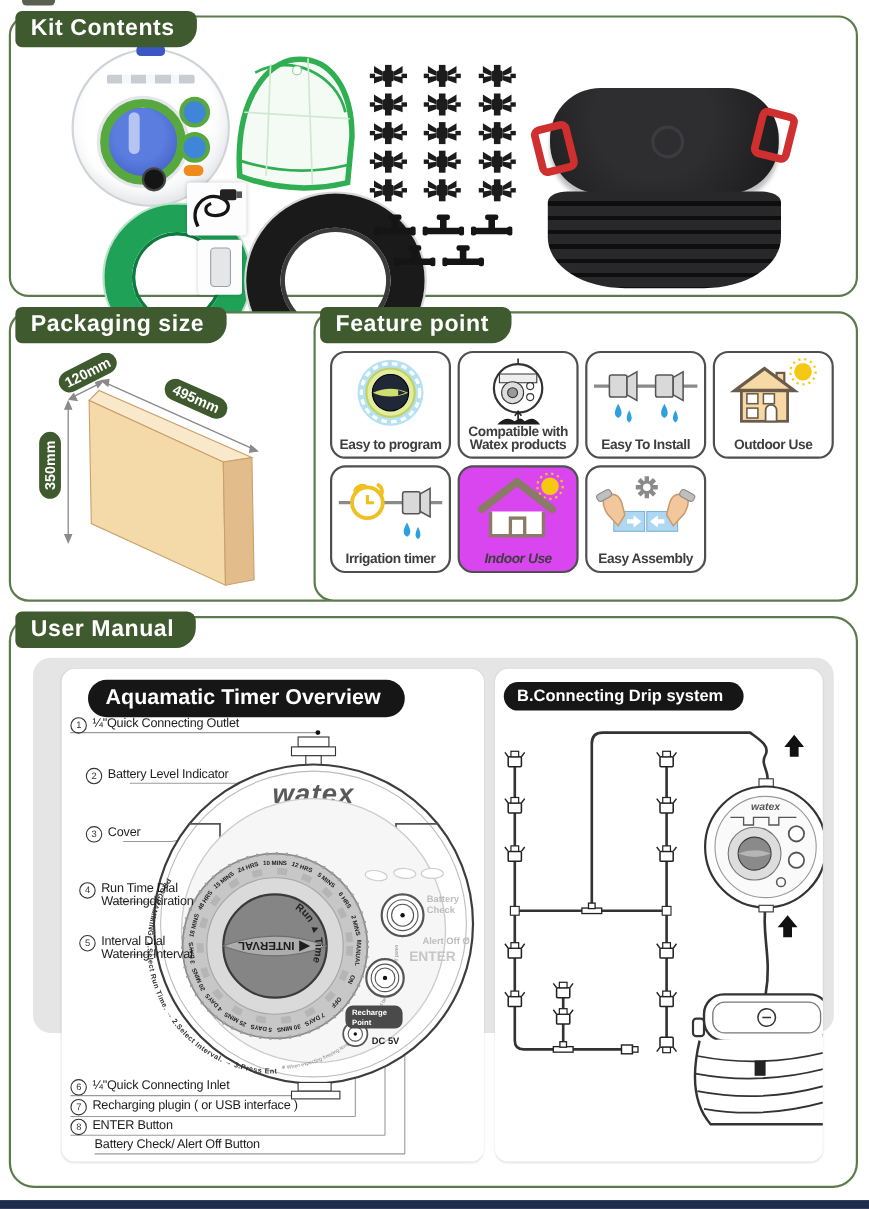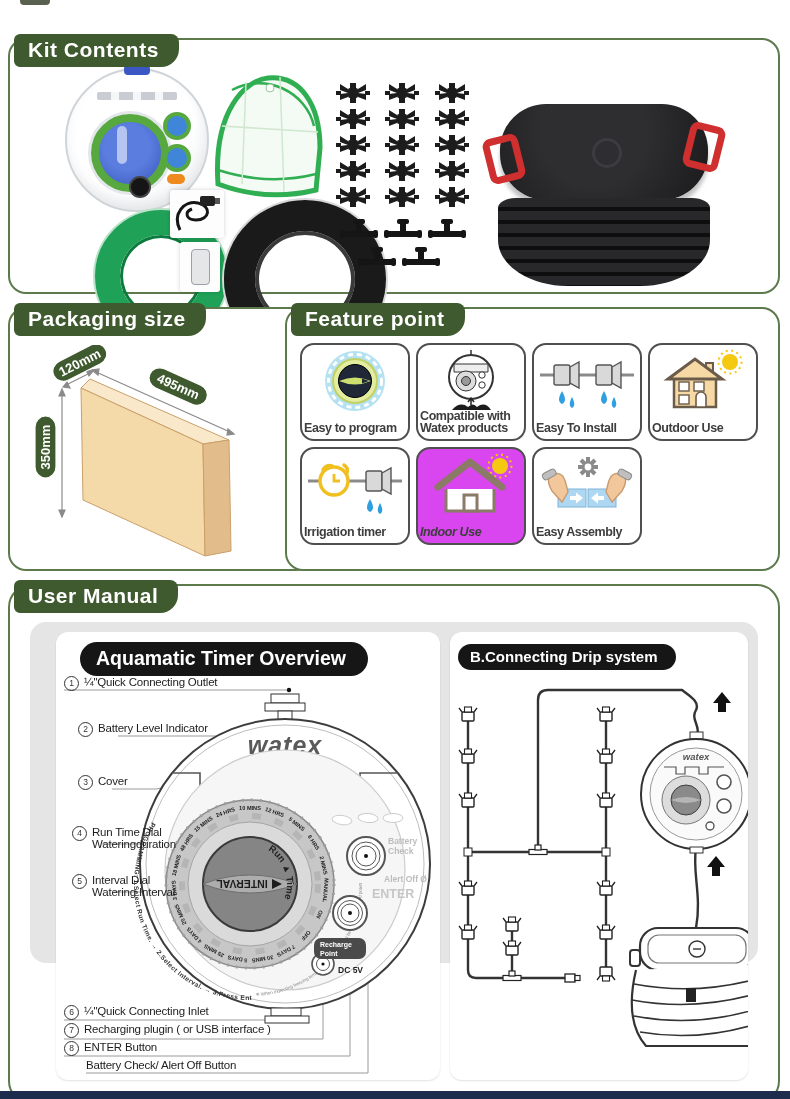--- a/index.html
+++ b/index.html
@@ -1,18 +1,18 @@
 <!DOCTYPE html>
 <html><head>
 <meta charset="utf-8">
 <style>
   html,body{margin:0;padding:0;}
   body{width:790px;height:1099px;position:relative;background:#fff;
        font-family:"Liberation Sans", sans-serif;color:#222;overflow:hidden;}
-  .section{position:absolute;border:2px solid #5d7a4c;border-radius:18px;background:#fff;box-sizing:border-box;margin-top:24px;}
+  .section{position:absolute;border:2px solid #5d7a4c;border-radius:18px;background:#fff;box-sizing:border-box;}
   .sec-kit{left:8px;top:14px;width:772px;height:256px;}
   .sec-pack{left:8px;top:283px;width:306px;height:264px;}
   .sec-feat{left:285px;top:283px;width:495px;height:264px;}
   .sec-manual{left:8px;top:560px;width:772px;height:520px;border-radius:23px;}
   .sec-pill{position:absolute;left:4px;top:-6px;background:#3e5a2e;color:#fff;font-weight:bold;
             font-size:21px;padding:4px 20px 5px 14px;border-radius:6px 8px 18px 6px;letter-spacing:.5px;z-index:5;}
   .topmark{position:absolute;left:20px;top:0;width:30px;height:5px;background:#59604f;border-radius:0 0 4px 4px;}
   .bottom-edge{position:absolute;left:0;top:1091px;width:790px;height:8px;background:#1d2b4c;}
 
   
@@ -52,21 +52,21 @@
   .bk-handle{position:absolute;width:22px;height:32px;border:7px solid #cf2f2f;border-radius:8px;}
   .bk-handle.hl{left:-2px;top:40px;transform:rotate(-14deg);}
   .bk-handle.hr{right:-2px;top:28px;transform:rotate(14deg);}
 
   
   .tiles-wrap{position:absolute;left:13px;top:34px;width:470px;display:flex;flex-wrap:wrap;gap:6px;}
   .tile{width:110px;height:98px;border:2.5px solid #4f4f4f;border-radius:14px;background:#fff;
         position:relative;box-sizing:border-box;}
   .tile-hl{background:#d946ef;font-style:italic;}
   .tile-icon{position:absolute;left:0;top:4px;width:100%;height:64px;display:flex;align-items:center;justify-content:center;}
-  .tile-label{position:absolute;left:2px;right:2px;bottom:4px;text-align:left;font-weight:bold;font-size:12.5px;
+  .tile-label{position:absolute;left:2px;right:2px;bottom:4px;text-align:center;font-weight:bold;font-size:12.5px;
         color:#3e3e3e;letter-spacing:-.4px;line-height:1.02;white-space:pre-line;}
 
   
   .manual-gray{position:absolute;left:20px;top:36px;width:728px;height:341px;background:#e5e5e5;border-radius:16px;}
   .white-panel{position:absolute;background:#fff;border-radius:12px;box-shadow:0 1px 2px rgba(0,0,0,.12);}
   .panel-left{left:26px;top:10px;width:384px;height:448px;}
   .panel-right{left:420px;top:10px;width:298px;height:448px;}
   .panel-pill{position:absolute;background:#161616;color:#fff;border-radius:17px;font-weight:bold;z-index:4;}
   .pill-overview{left:24px;top:10px;font-size:19.5px;padding:5px 22px 6px 16px;}
   .pill-drip{left:8px;top:12px;font-size:15px;padding:4px 18px 5px 12px;text-align:right;}

